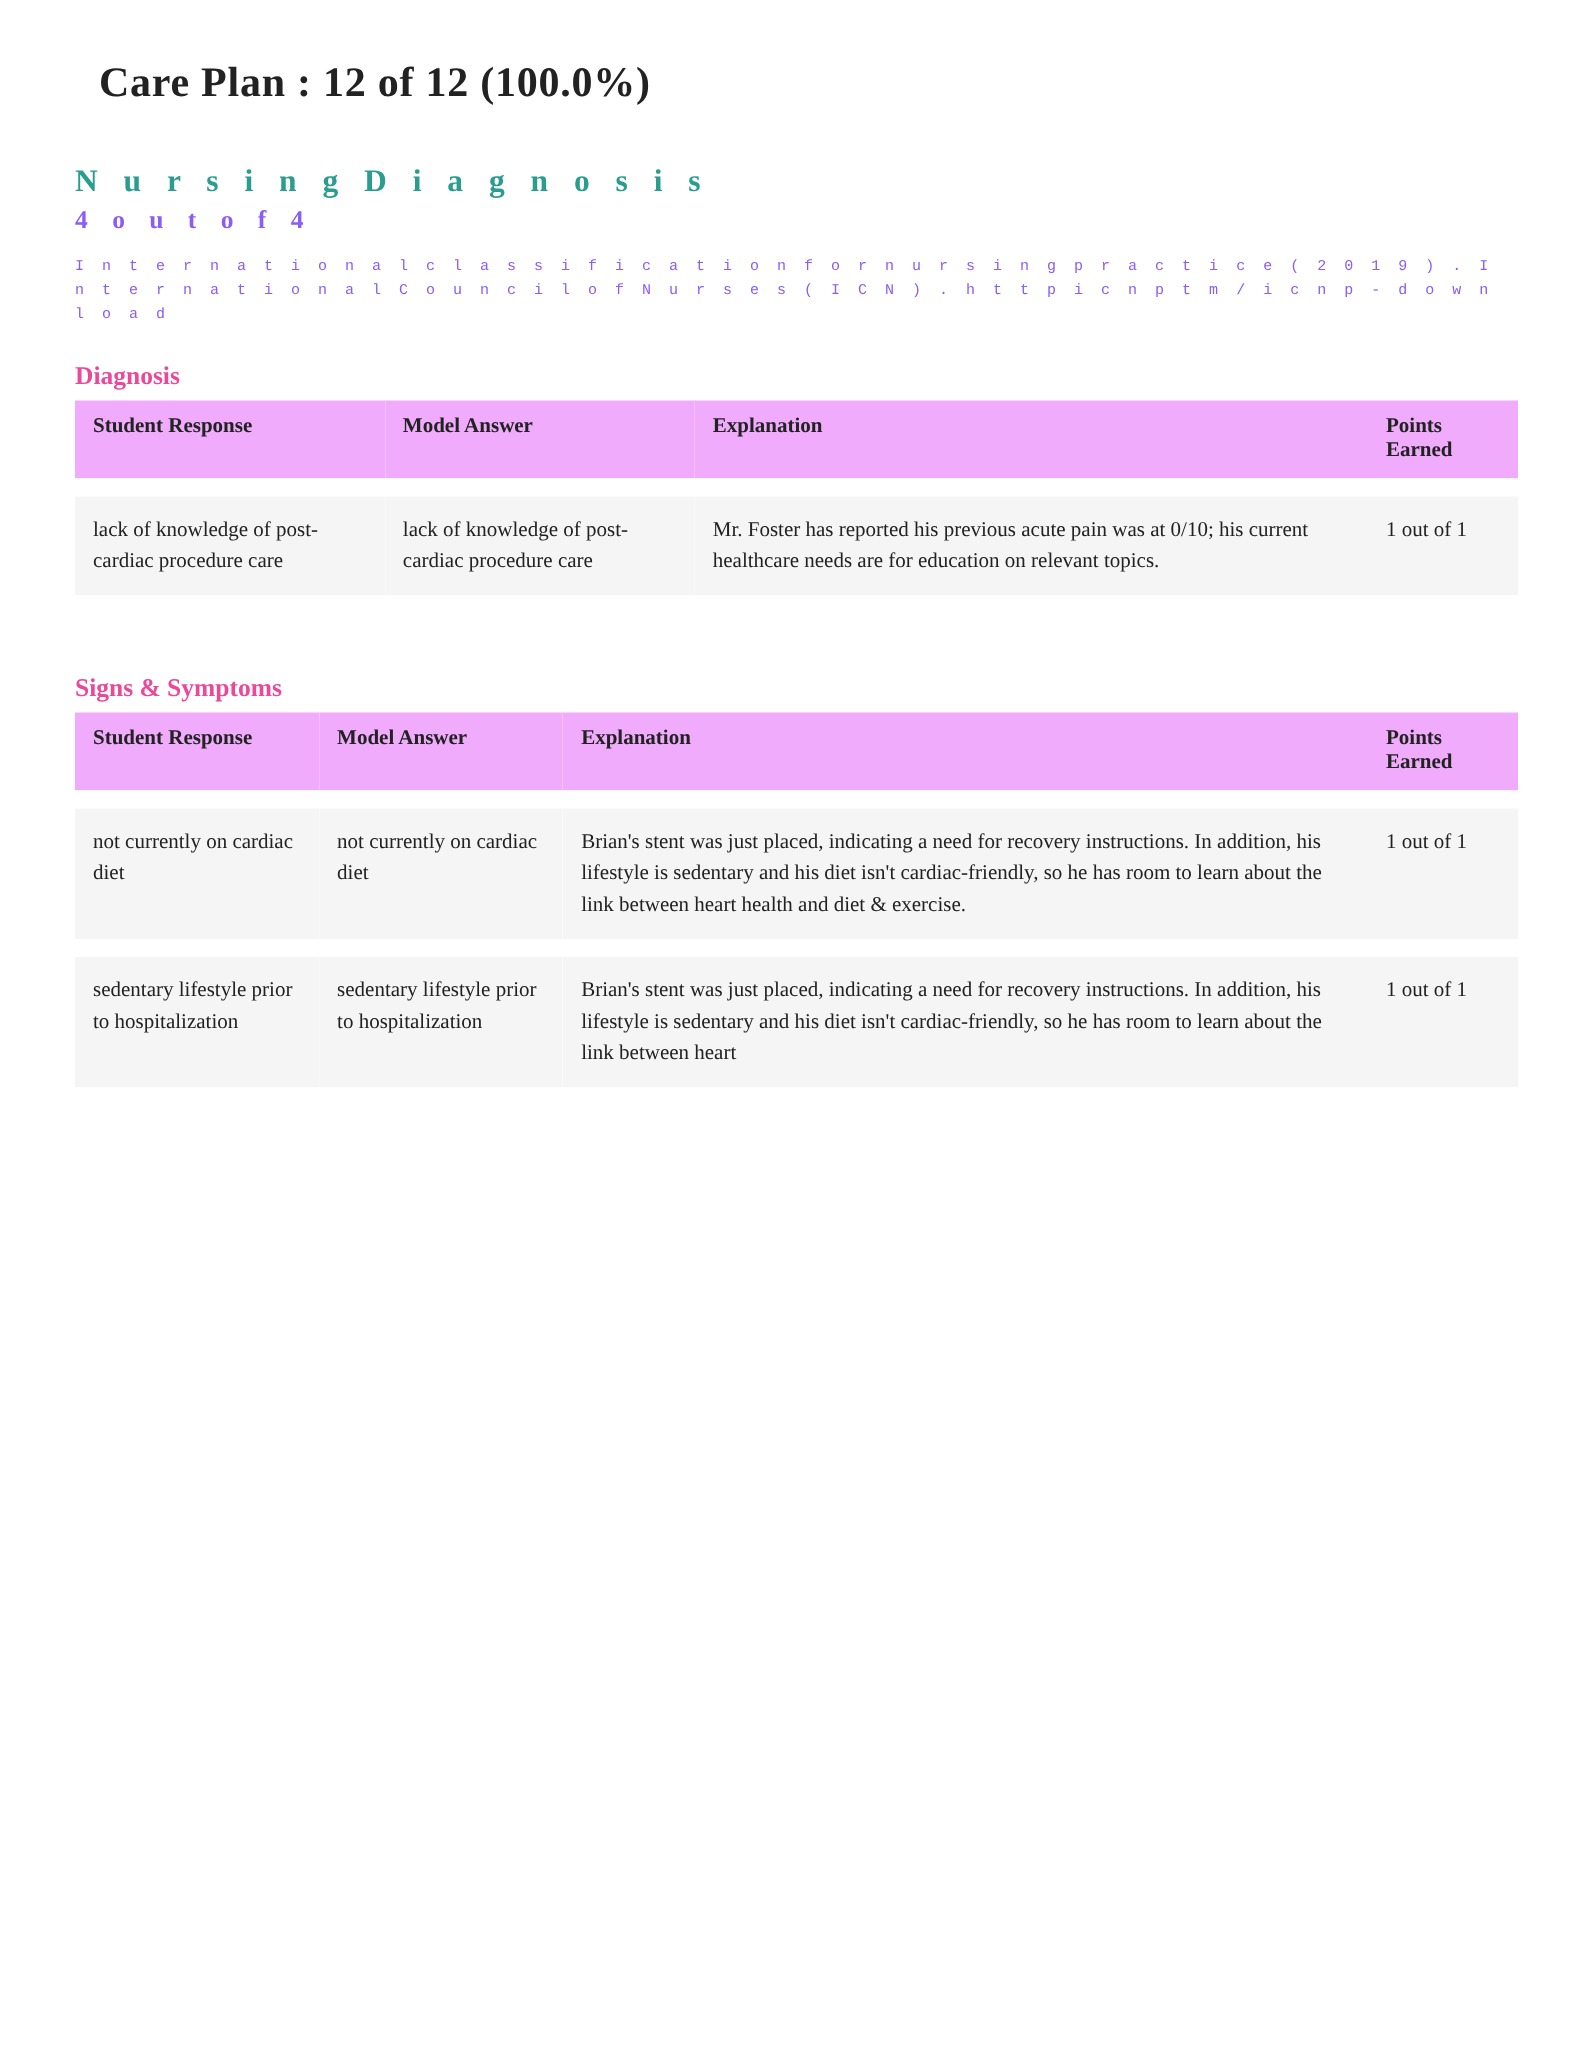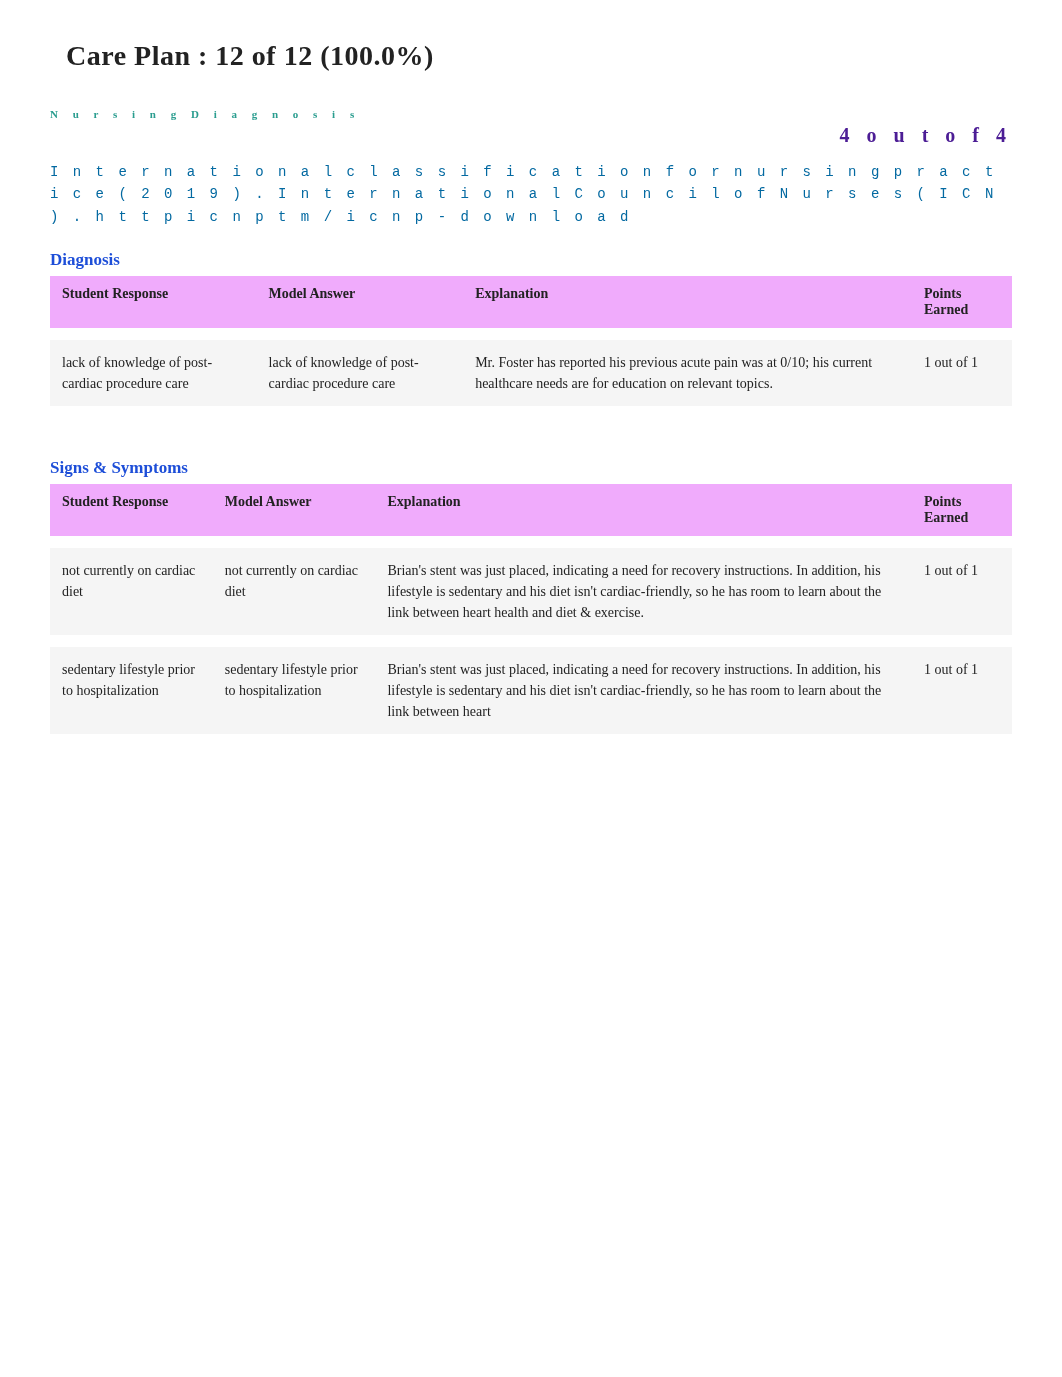--- a/index.html
+++ b/index.html
@@ -13,51 +13,51 @@
     }
     .page-title {
       font-size: 28px;
       font-weight: bold;
       margin-bottom: 36px;
       letter-spacing: 0.5px;
       margin-left: 16px;
     }
     .section-heading {
       color: #2a9d8f;
-      font-size: 11px;
+      font-size: 21px;
       font-weight: bold;
       letter-spacing: 6px;
       margin-bottom: 4px;
       font-family: Georgia, serif;
     }
     .section-subheading {
-      color: #4c1d95;
-      font-size: 20px;
+      color: #8b5cf6;
+      font-size: 17px;
       font-weight: bold;
       letter-spacing: 6px;
-      text-align: right;
+      text-align: left;
       margin-bottom: 14px;
       font-family: Georgia, serif;
     }
     .reference-text {
       font-family: 'Courier New', Courier, monospace;
-      font-size: 14px;
-      color: #0369a1;
+      font-size: 10px;
+      color: #8b5cf6;
       letter-spacing: 3px;
       line-height: 1.6;
       margin-bottom: 22px;
       word-break: break-all;
     }
     .subsection-title {
       font-size: 17px;
       font-weight: bold;
       margin-bottom: 0;
       margin-top: 0;
       padding-bottom: 6px;
-      color: #1d4ed8;
+      color: #ec4899;
     }
     table {
       width: 100%;
       border-collapse: collapse;
       margin-bottom: 30px;
     }
     thead tr {
       background: #f0abfc;
     }
     thead th {

